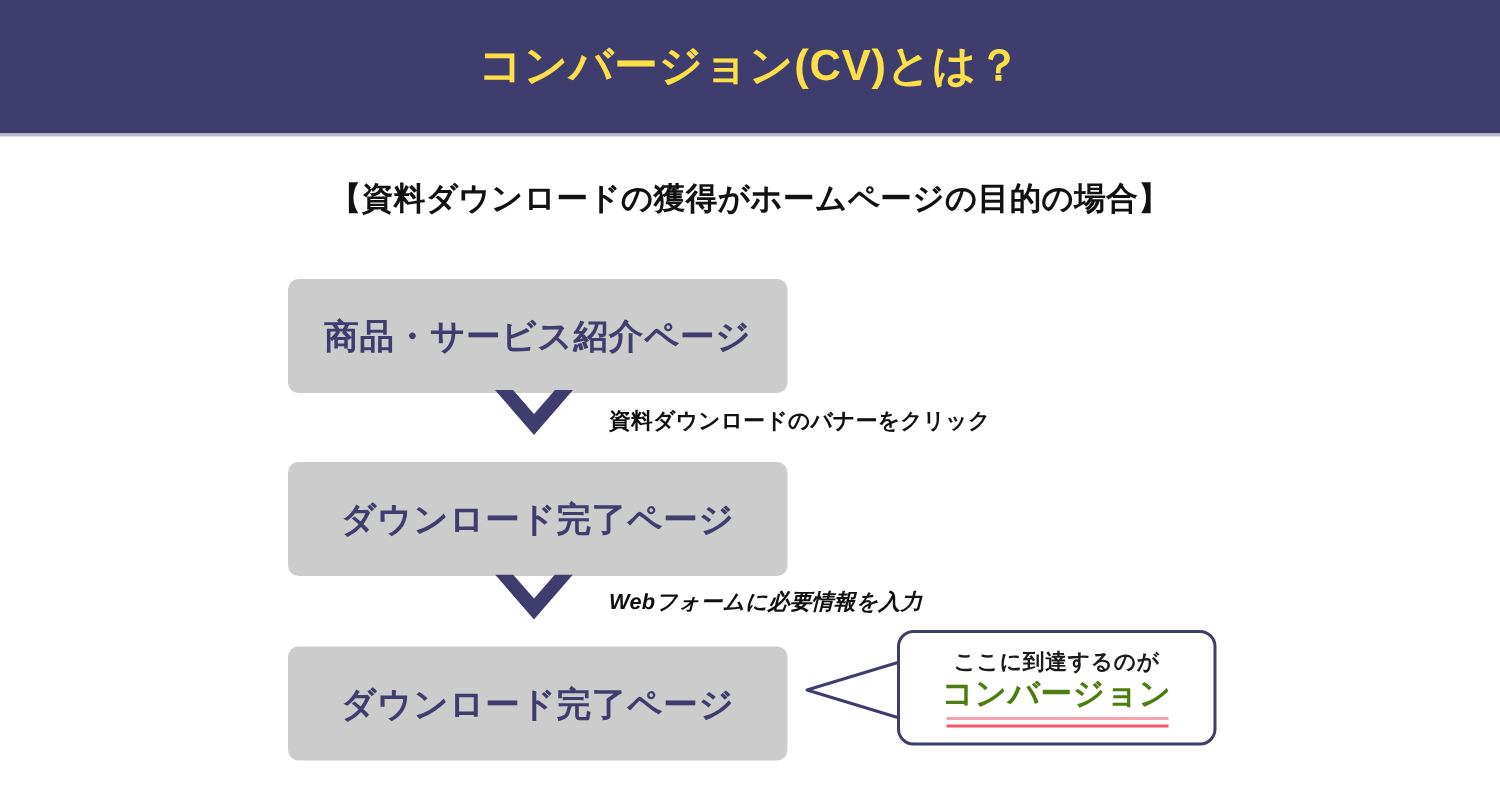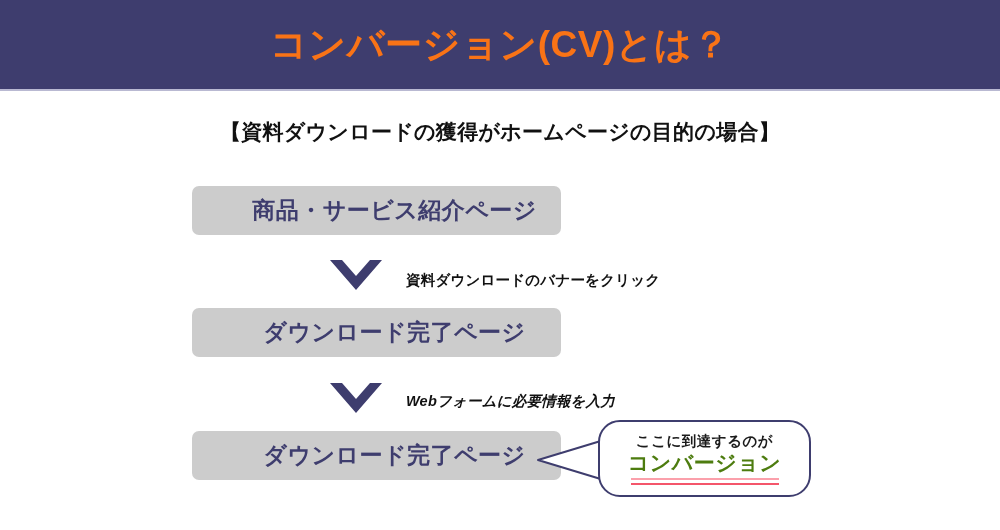--- a/index.html
+++ b/index.html
@@ -21,22 +21,22 @@
     left: 0;
     top: 0;
     width: 1000px;
     height: 89px;
     background: #3E3D6E;
     display: flex;
     align-items: center;
     justify-content: center;
   }
   .header-title {
-    color: #f97316;
-    font-size: 37px;
+    color: #fde047;
+    font-size: 29px;
     font-weight: bold;
     letter-spacing: 0.5px;
     line-height: 1;
     white-space: nowrap;
   }
   .header-underline {
     position: absolute;
     left: 0;
     top: 89px;
     width: 1000px;
@@ -56,27 +56,26 @@
     color: #111111;
     letter-spacing: 0.3px;
     white-space: nowrap;
   }
 
   
   .flow-box {
     position: absolute;
     left: 192px;
     width: 333px;
-    height: 49px;
+    height: 76px;
     background: #CCCCCC;
     border-radius: 7px;
     display: flex;
     align-items: center;
     justify-content: center;
-    padding-left: 36px;
   }
   .flow-box-label {
     color: #3E3D6E;
     font-size: 23px;
     font-weight: bold;
     letter-spacing: 0.5px;
     white-space: nowrap;
   }
   #box-1 { top: 186px; }
   #box-2 { top: 308px; }
@@ -107,21 +106,21 @@
   #caption-2 { left: 406px; top: 392px; font-style: italic; }
 
   
   .callout {
     position: absolute;
     left: 598px;
     top: 420px;
     width: 213px;
     height: 77px;
     border: 2px solid #3E3D6E;
-    border-radius: 22px;
+    border-radius: 11px;
     background: #ffffff;
     box-sizing: border-box;
     display: flex;
     flex-direction: column;
     align-items: center;
     justify-content: center;
     z-index: 3;
   }
   .callout-line1 {
     font-size: 14.5px;

